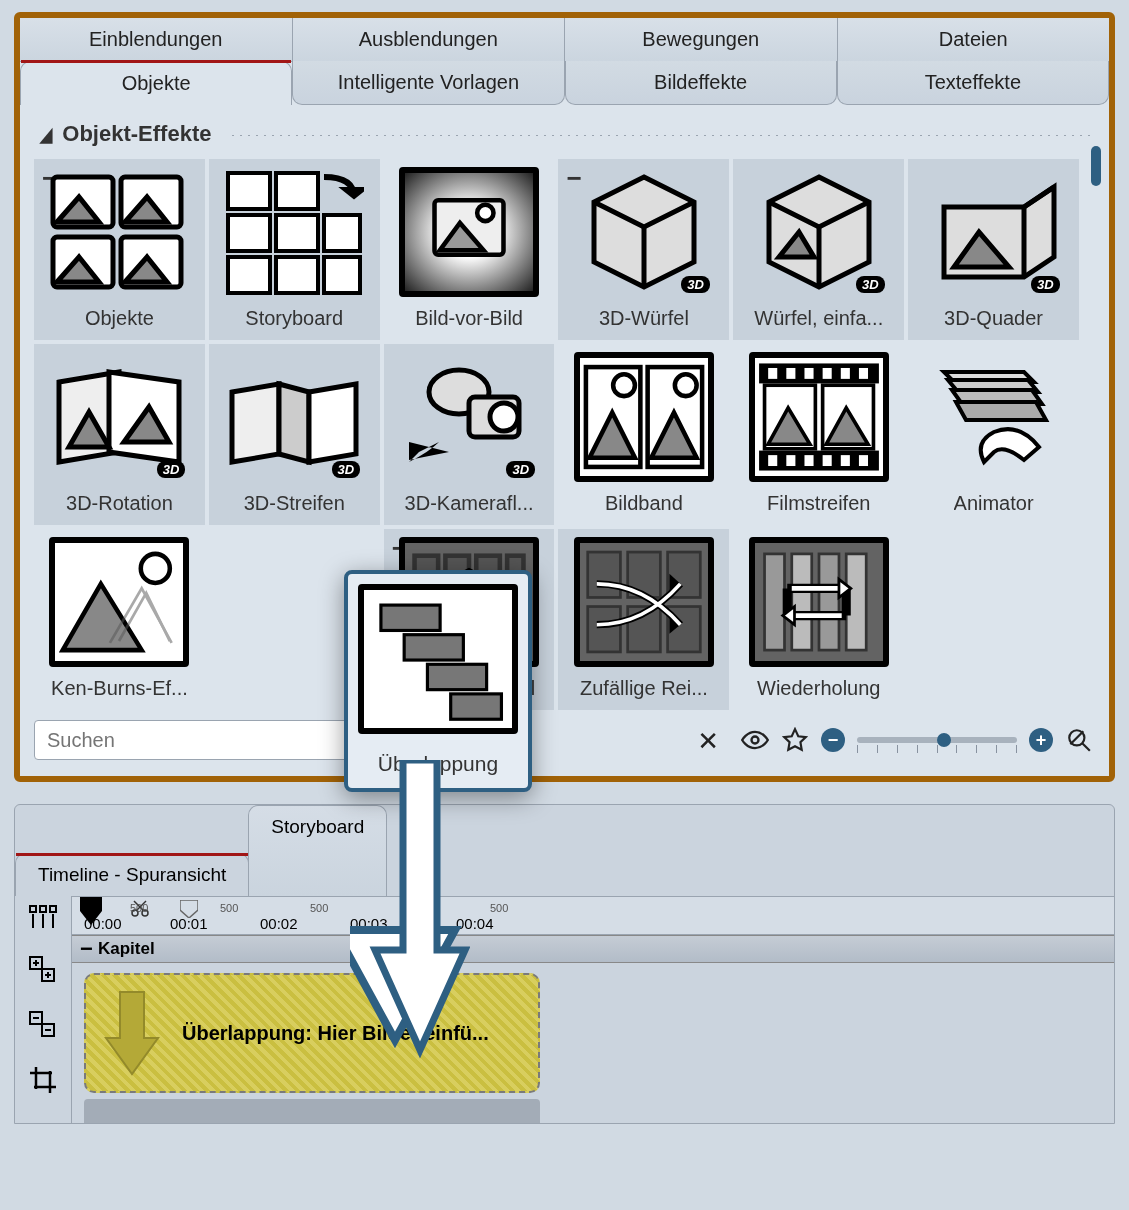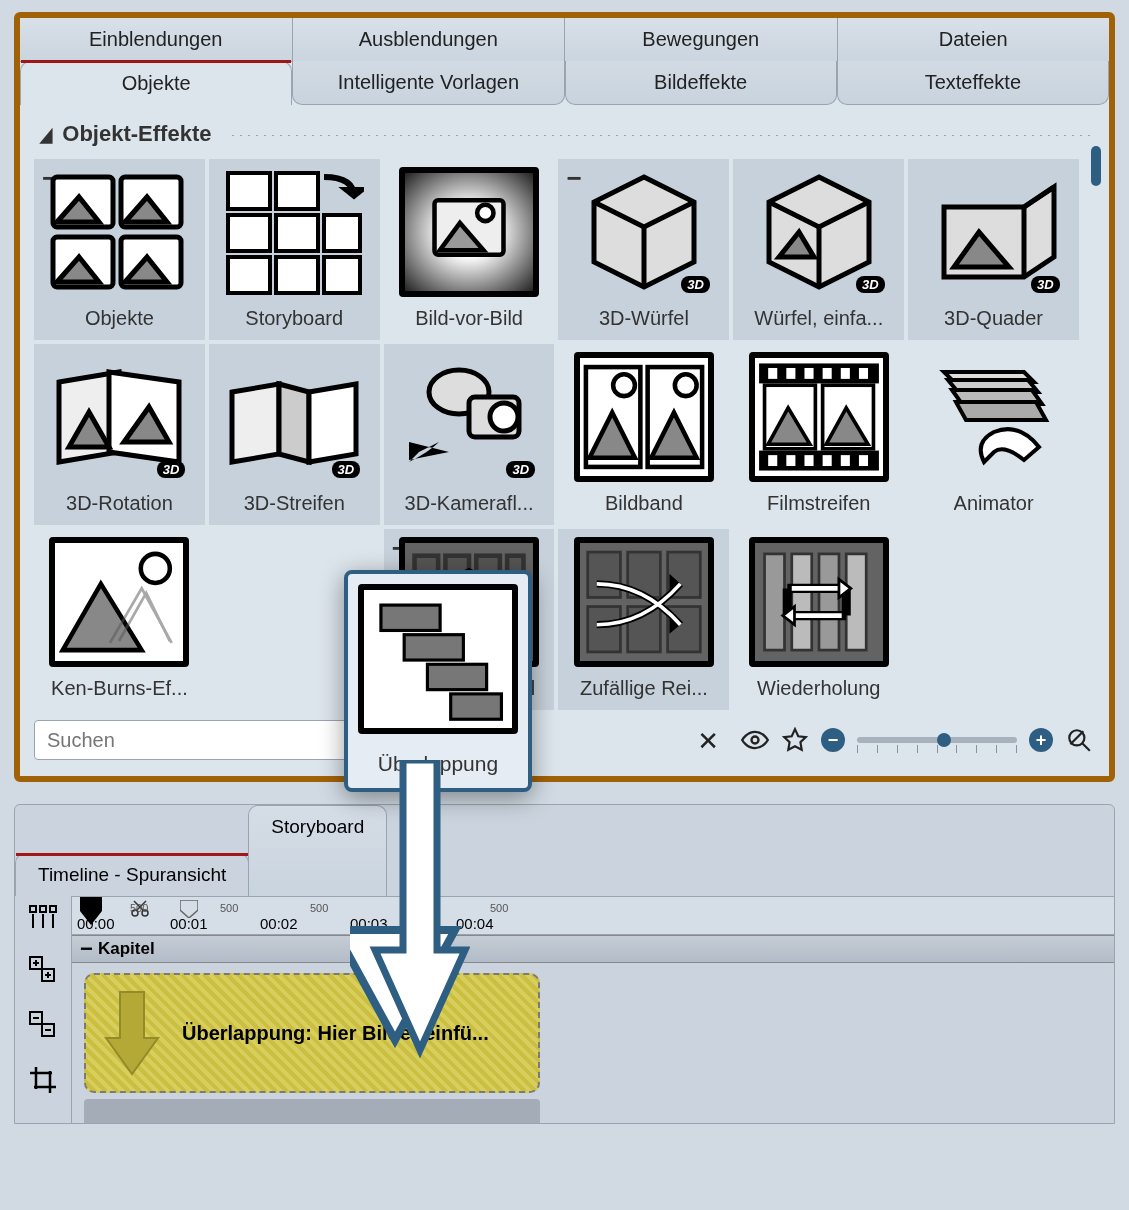--- a/index.html
+++ b/index.html
@@ -668,21 +668,21 @@
             <g stroke="#333" stroke-width="1.5" fill="none">
               <circle cx="5" cy="14" r="3"></circle>
               <circle cx="15" cy="14" r="3"></circle>
               <line x1="6" y1="12" x2="16" y2="2"></line>
               <line x1="14" y1="12" x2="4" y2="2"></line>
             </g>
           </svg>
         <svg style="position:absolute;left:108px;top:3px;" width="18" height="18">
             <polygon points="0,0 18,0 18,10 9,18 0,10" fill="#d5dde6" stroke="#666" stroke-width="1.5"></polygon>
           </svg>
-        <span class="time" style="left:5px;margin-top:44px;">00:00</span>
+        <span class="time" style="left:12px;margin-top:44px;">00:00</span>
         <span class="tick500" style="left:58px;">500</span>
         <span class="time" style="left:98px;">00:01</span>
         <span class="tick500" style="left:148px;">500</span>
         <span class="time" style="left:188px;">00:02</span>
         <span class="tick500" style="left:238px;">500</span>
         <span class="time" style="left:278px;">00:03</span>
         <span class="tick500" style="left:328px;">500</span>
         <span class="time" style="left:384px;">00:04</span>
         <span class="tick500" style="left:418px;">500</span>
       </div>

